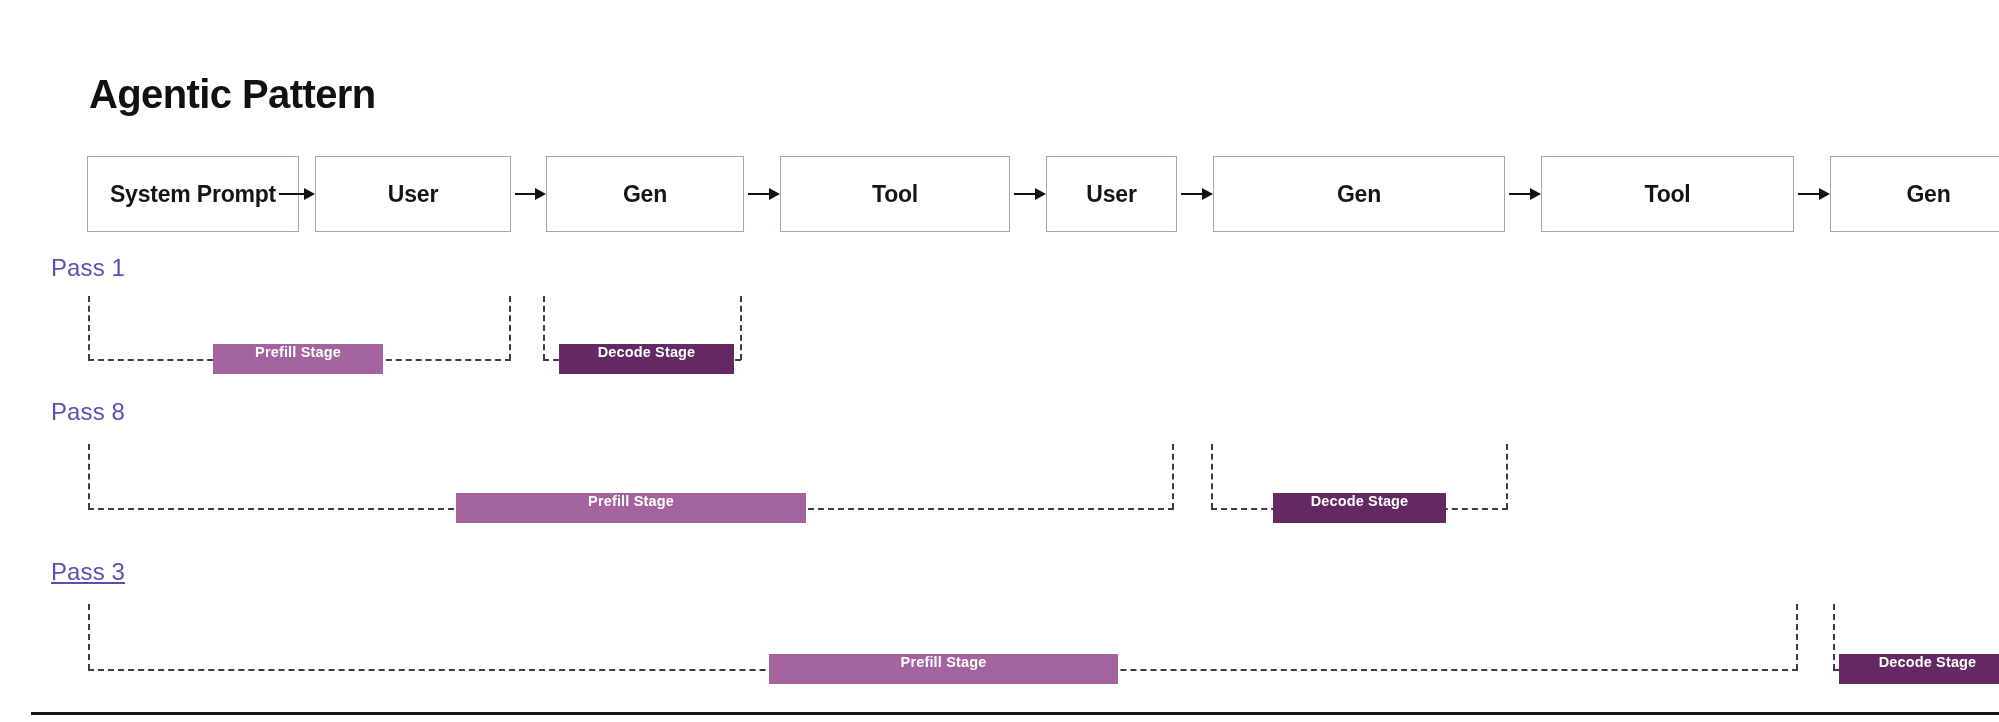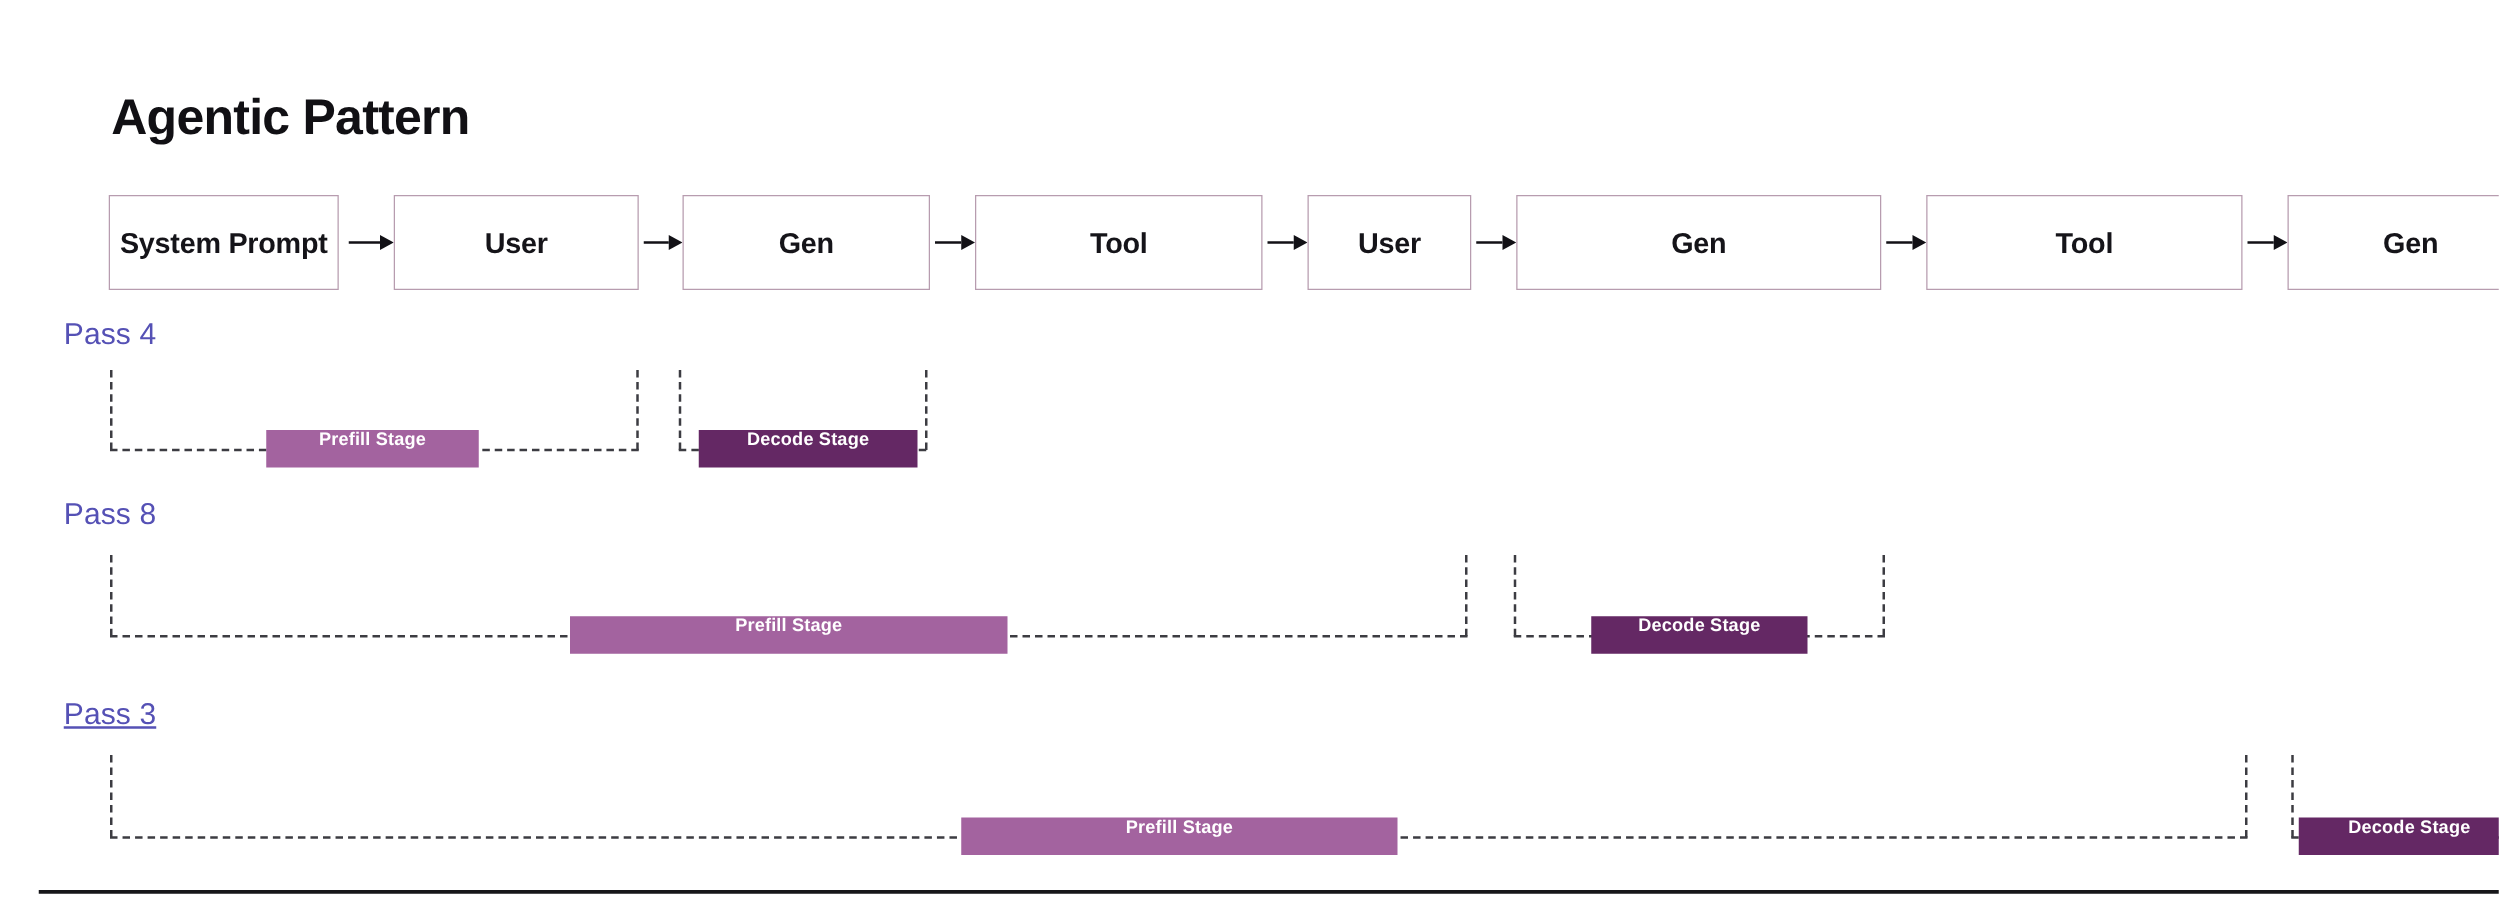--- a/index.html
+++ b/index.html
@@ -136,21 +136,21 @@
 </style>
 </head>
 <body>
 
 <div id="canvas">
 
   <div id="page-title">Agentic Pattern</div>
 
   <div id="flow-row">
 
-    <div class="flow-box" style="left:56px; width:184px;">
+    <div class="flow-box" style="left:56px; width:212px;">
       <span class="flow-label">System Prompt</span>
     </div>
     <div class="flow-arrow" style="left:248px; width:36px;">
       <span class="shaft"></span>
         <span class="head"></span>
     </div>
 
     <div class="flow-box" style="left:284px; width:196px;">
       <span class="flow-label">User</span>
     </div>
@@ -197,21 +197,21 @@
     <div class="flow-arrow" style="left:1767px; width:32px;">
       <span class="shaft"></span>
         <span class="head"></span>
     </div>
 
     <div class="flow-box" style="left:1799px; width:197px;">
       <span class="flow-label">Gen</span>
     </div>
   </div>
 
-  <div class="pass-label" style="left:20px; top:254px;">Pass 4</div>
+  <div class="pass-label" style="left:20px; top:254px;">Pass 1</div>
 
   <div class="v-dash" style="left:57px; top:296px; height:64px;"></div>
   <div class="h-dash" style="left:57px; top:359px; width:423px;"></div>
   <div class="v-dash" style="left:478px; top:296px; height:64px;"></div>
   <div class="stage-bar stage-prefill" style="left:182px; top:344px; width:170px;">
     <span class="stage-text">Prefill Stage</span>
   </div>
 
   <div class="v-dash" style="left:512px; top:296px; height:64px;"></div>
   <div class="h-dash" style="left:512px; top:359px; width:198px;"></div>

